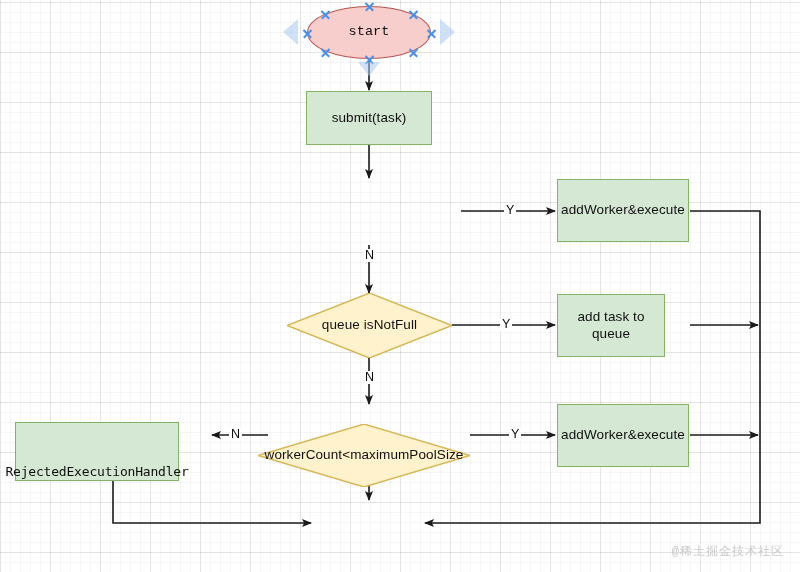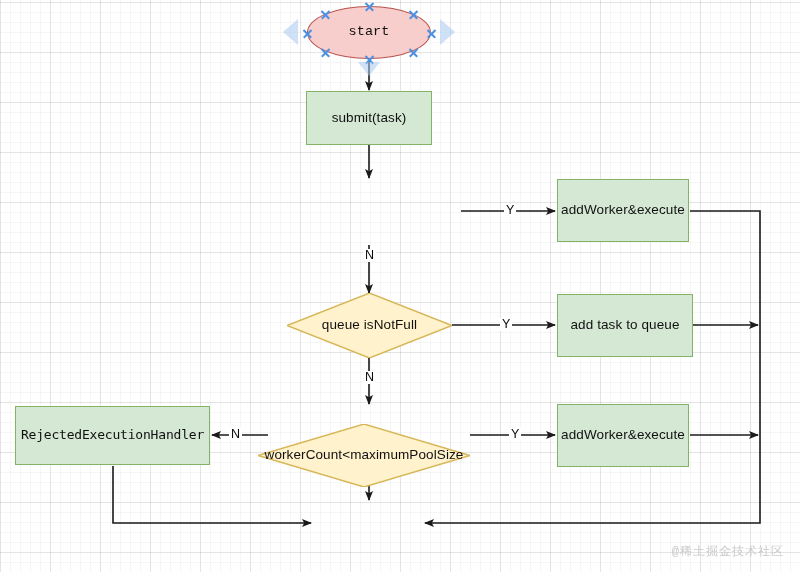--- a/index.html
+++ b/index.html
@@ -197,36 +197,36 @@
     <span>addWorker&amp;execute</span>
   </div>
 
   <div class="node decision" style="left:287px; top:293px; width:165px; height:65px;">
     <svg class="dshape" viewBox="0 0 165 65" preserveAspectRatio="none">
       <polygon points="82.5,0 165,32.5 82.5,65 0,32.5" fill="#fff2cc" stroke="#d6b656" stroke-width="1.4"></polygon>
     </svg>
     <span class="dlabel">queue isNotFull</span>
   </div>
 
-  <div class="node process" style="left:557px; top:294px; width:136px; height:63px;">
+  <div class="node process" style="left:557px; top:294px; width:108px; height:63px;">
     <span>add task to queue</span>
   </div>
 
   <div class="node decision" style="left:258px; top:424px; width:212px; height:63px;">
     <svg class="dshape" viewBox="0 0 212 63" preserveAspectRatio="none">
       <polygon points="106,0 212,31.5 106,63 0,31.5" fill="#fff2cc" stroke="#d6b656" stroke-width="1.4"></polygon>
     </svg>
     <span class="dlabel">workerCount&lt;maximumPoolSize</span>
   </div>
 
   <div class="node process" style="left:557px; top:404px; width:132px; height:63px;">
     <span>addWorker&amp;execute</span>
   </div>
 
-  <div class="node process mono" style="left:15px; top:406px; width:195px; height:59px;">
+  <div class="node process mono" style="left:15px; top:422px; width:164px; height:59px;align-items:flex-end;">
     <span>RejectedExecutionHandler</span>
   </div>
 
 
   <div class="edge-label" style="left:504px; top:204px;">Y</div>
   <div class="edge-label" style="left:363px; top:249px;">N</div>
   <div class="edge-label" style="left:500px; top:318px;">Y</div>
   <div class="edge-label" style="left:363px; top:371px;">N</div>
   <div class="edge-label" style="left:509px; top:428px;">Y</div>
   <div class="edge-label" style="left:229px; top:428px;">N</div>

